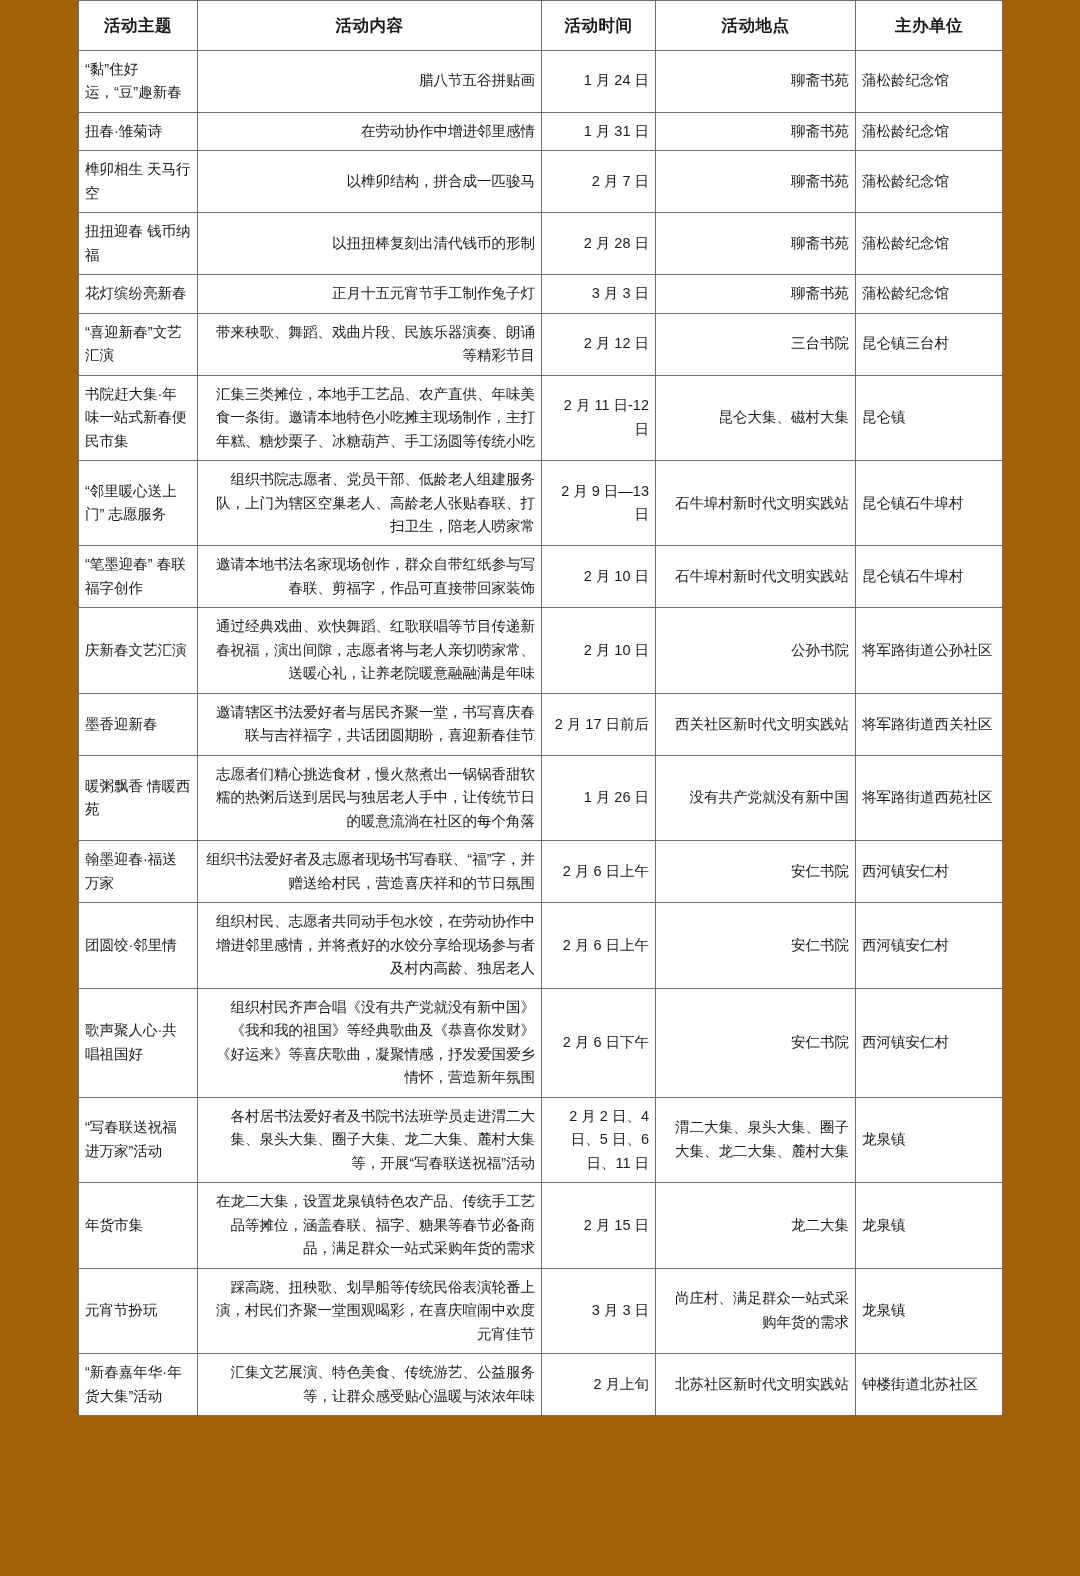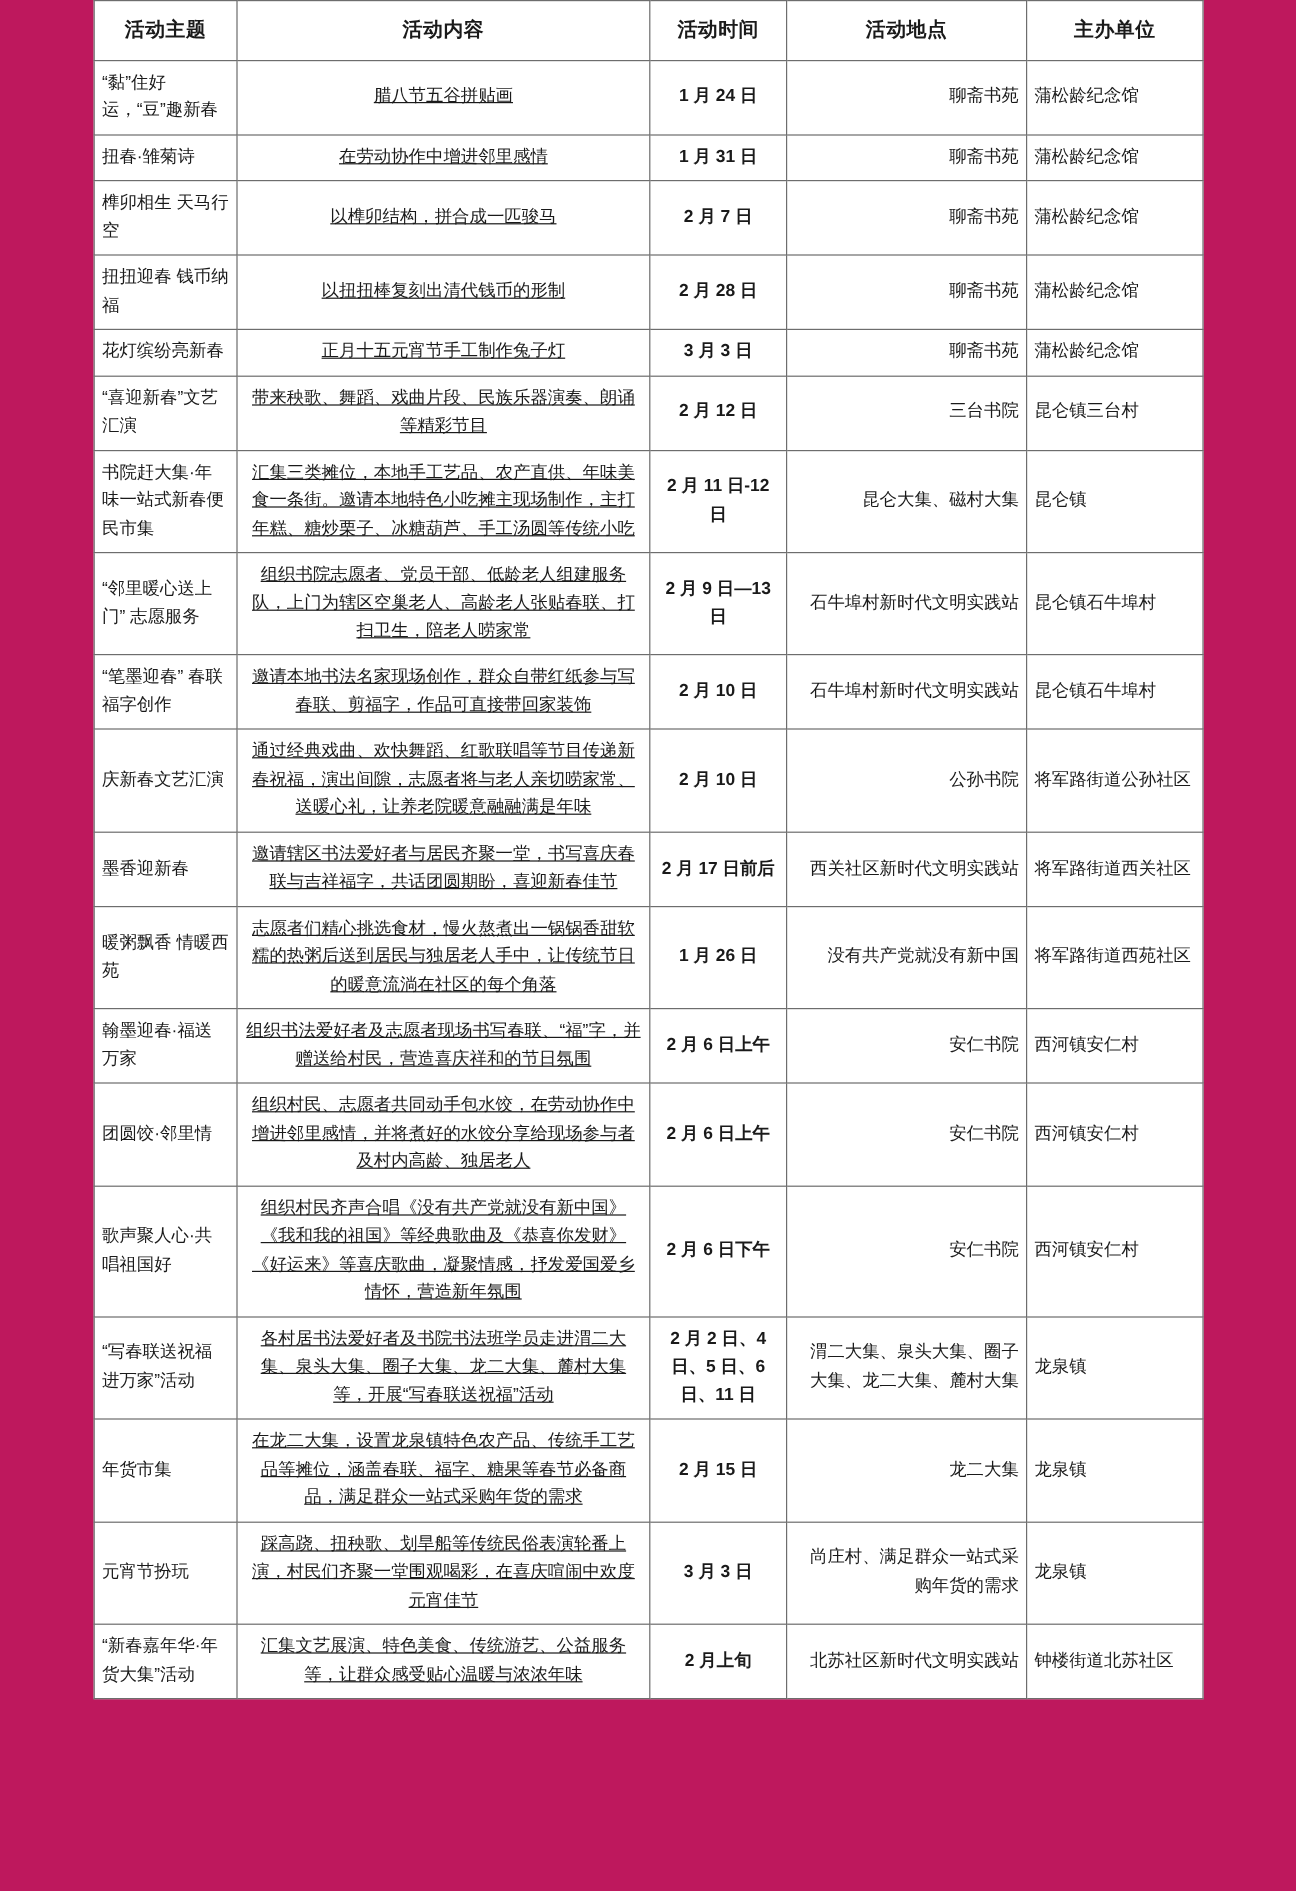--- a/index.html
+++ b/index.html
@@ -10,21 +10,21 @@
   body {
     width: 1080px;
     height: 1576px;
     overflow: hidden;
     font-family: "Liberation Sans", "DejaVu Sans", sans-serif;
   }
   .page {
     position: relative;
     width: 1080px;
     height: 1576px;
-    background: #be185d;
+    background: #a16207;
     box-sizing: border-box;
   }
   .table-wrap {
     position: absolute;
     left: 78px;
     top: 0px;
     width: 924px;
     background: #ffffff;
   }
   table.activity-table {
@@ -51,22 +51,22 @@
     letter-spacing: 0.5px;
   }
   
   col.c-theme   { width: 119px; }
   col.c-content { width: 344px; }
   col.c-time    { width: 114px; }
   col.c-place   { width: 200px; }
   col.c-org     { width: 147px; }
 
   td.theme   { text-align: left; }
-  td.content { text-align: center; text-decoration: underline; }
-  td.time    { text-align: center; font-weight: bold; }
+  td.content { text-align: right; }
+  td.time    { text-align: right; }
   td.place   { text-align: right; }
   td.org     { }
 </style>
 </head>
 <body>
 
 <div class="page">
   <div class="table-wrap">
     <table class="activity-table">
       <colgroup>

